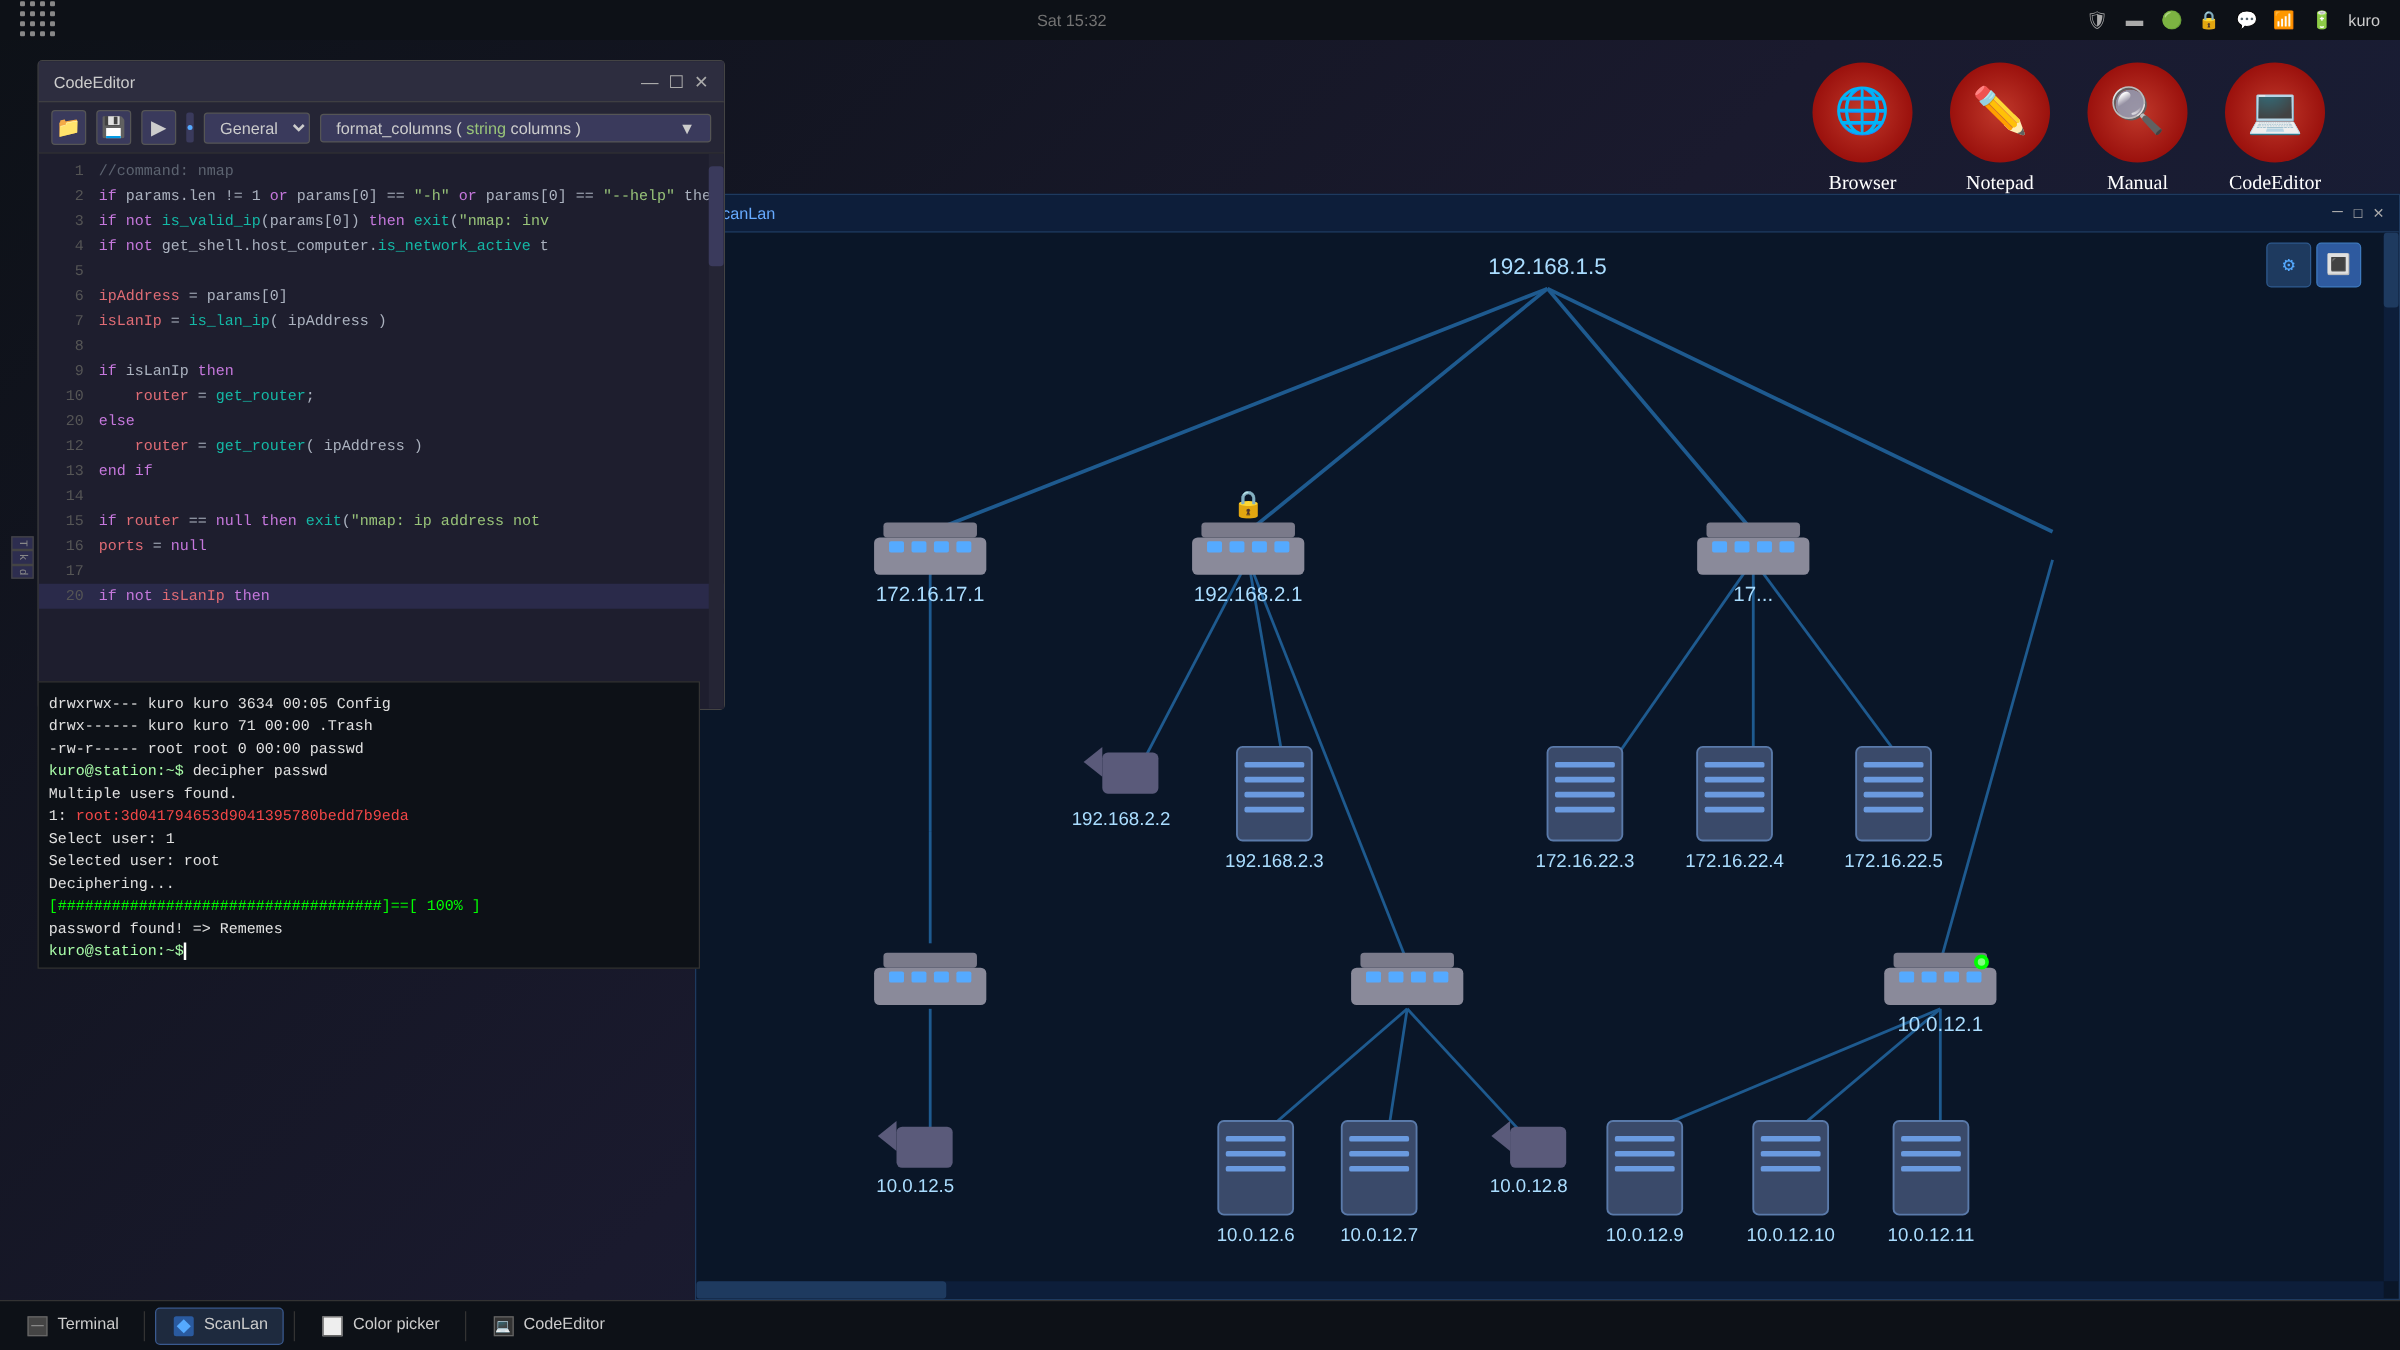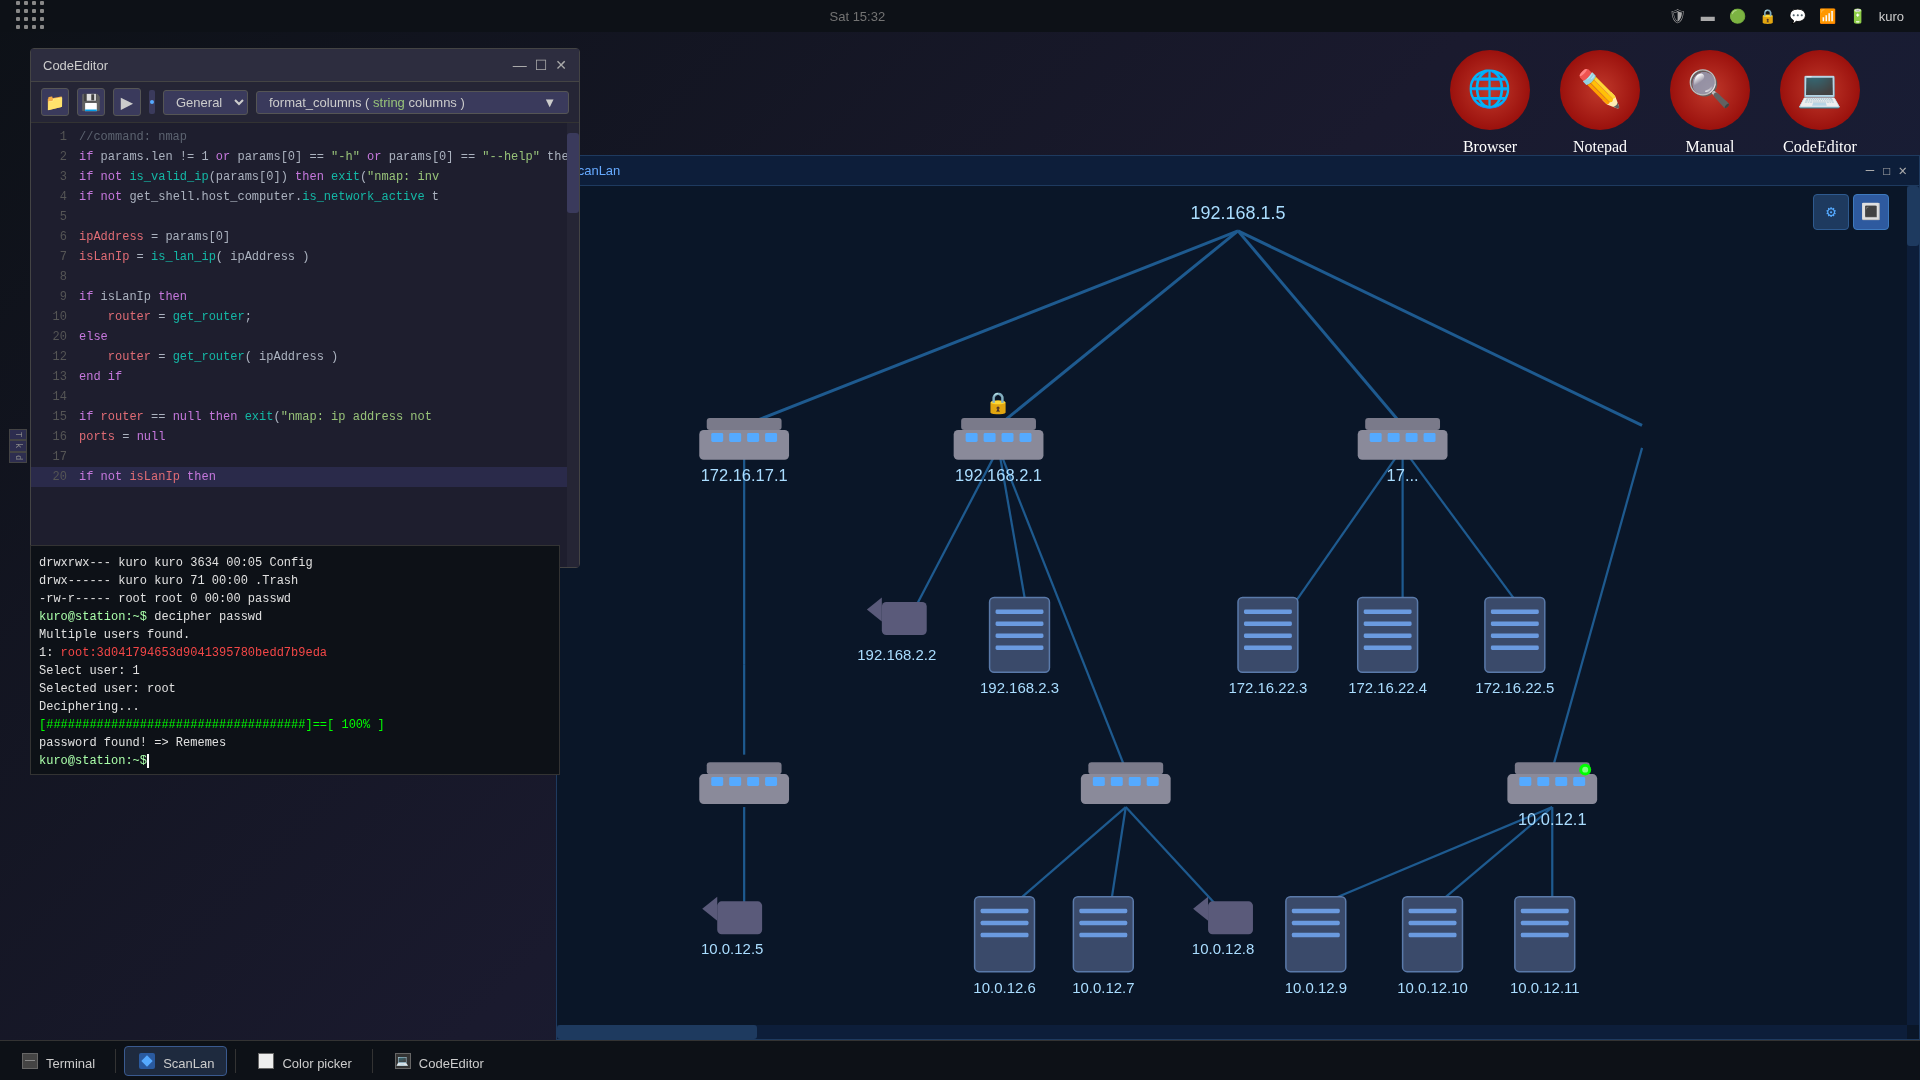--- a/index.html
+++ b/index.html
@@ -313,21 +313,21 @@
       background: #0d1117;
       border-top: 1px solid #333;
       display: flex;
       align-items: center;
       padding: 0 8px;
       gap: 4px;
       z-index: 200;
     }
     .taskbar-item {
       display: flex;
-      align-items: flex-end;
+      align-items: flex-start;
       gap: 6px;
       padding: 4px 12px;
       border-radius: 4px;
       cursor: pointer;
       color: #ccc;
       font-size: 13px;
       font-family: sans-serif;
     }
     .taskbar-item.active {
       background: #1e2a3e;

